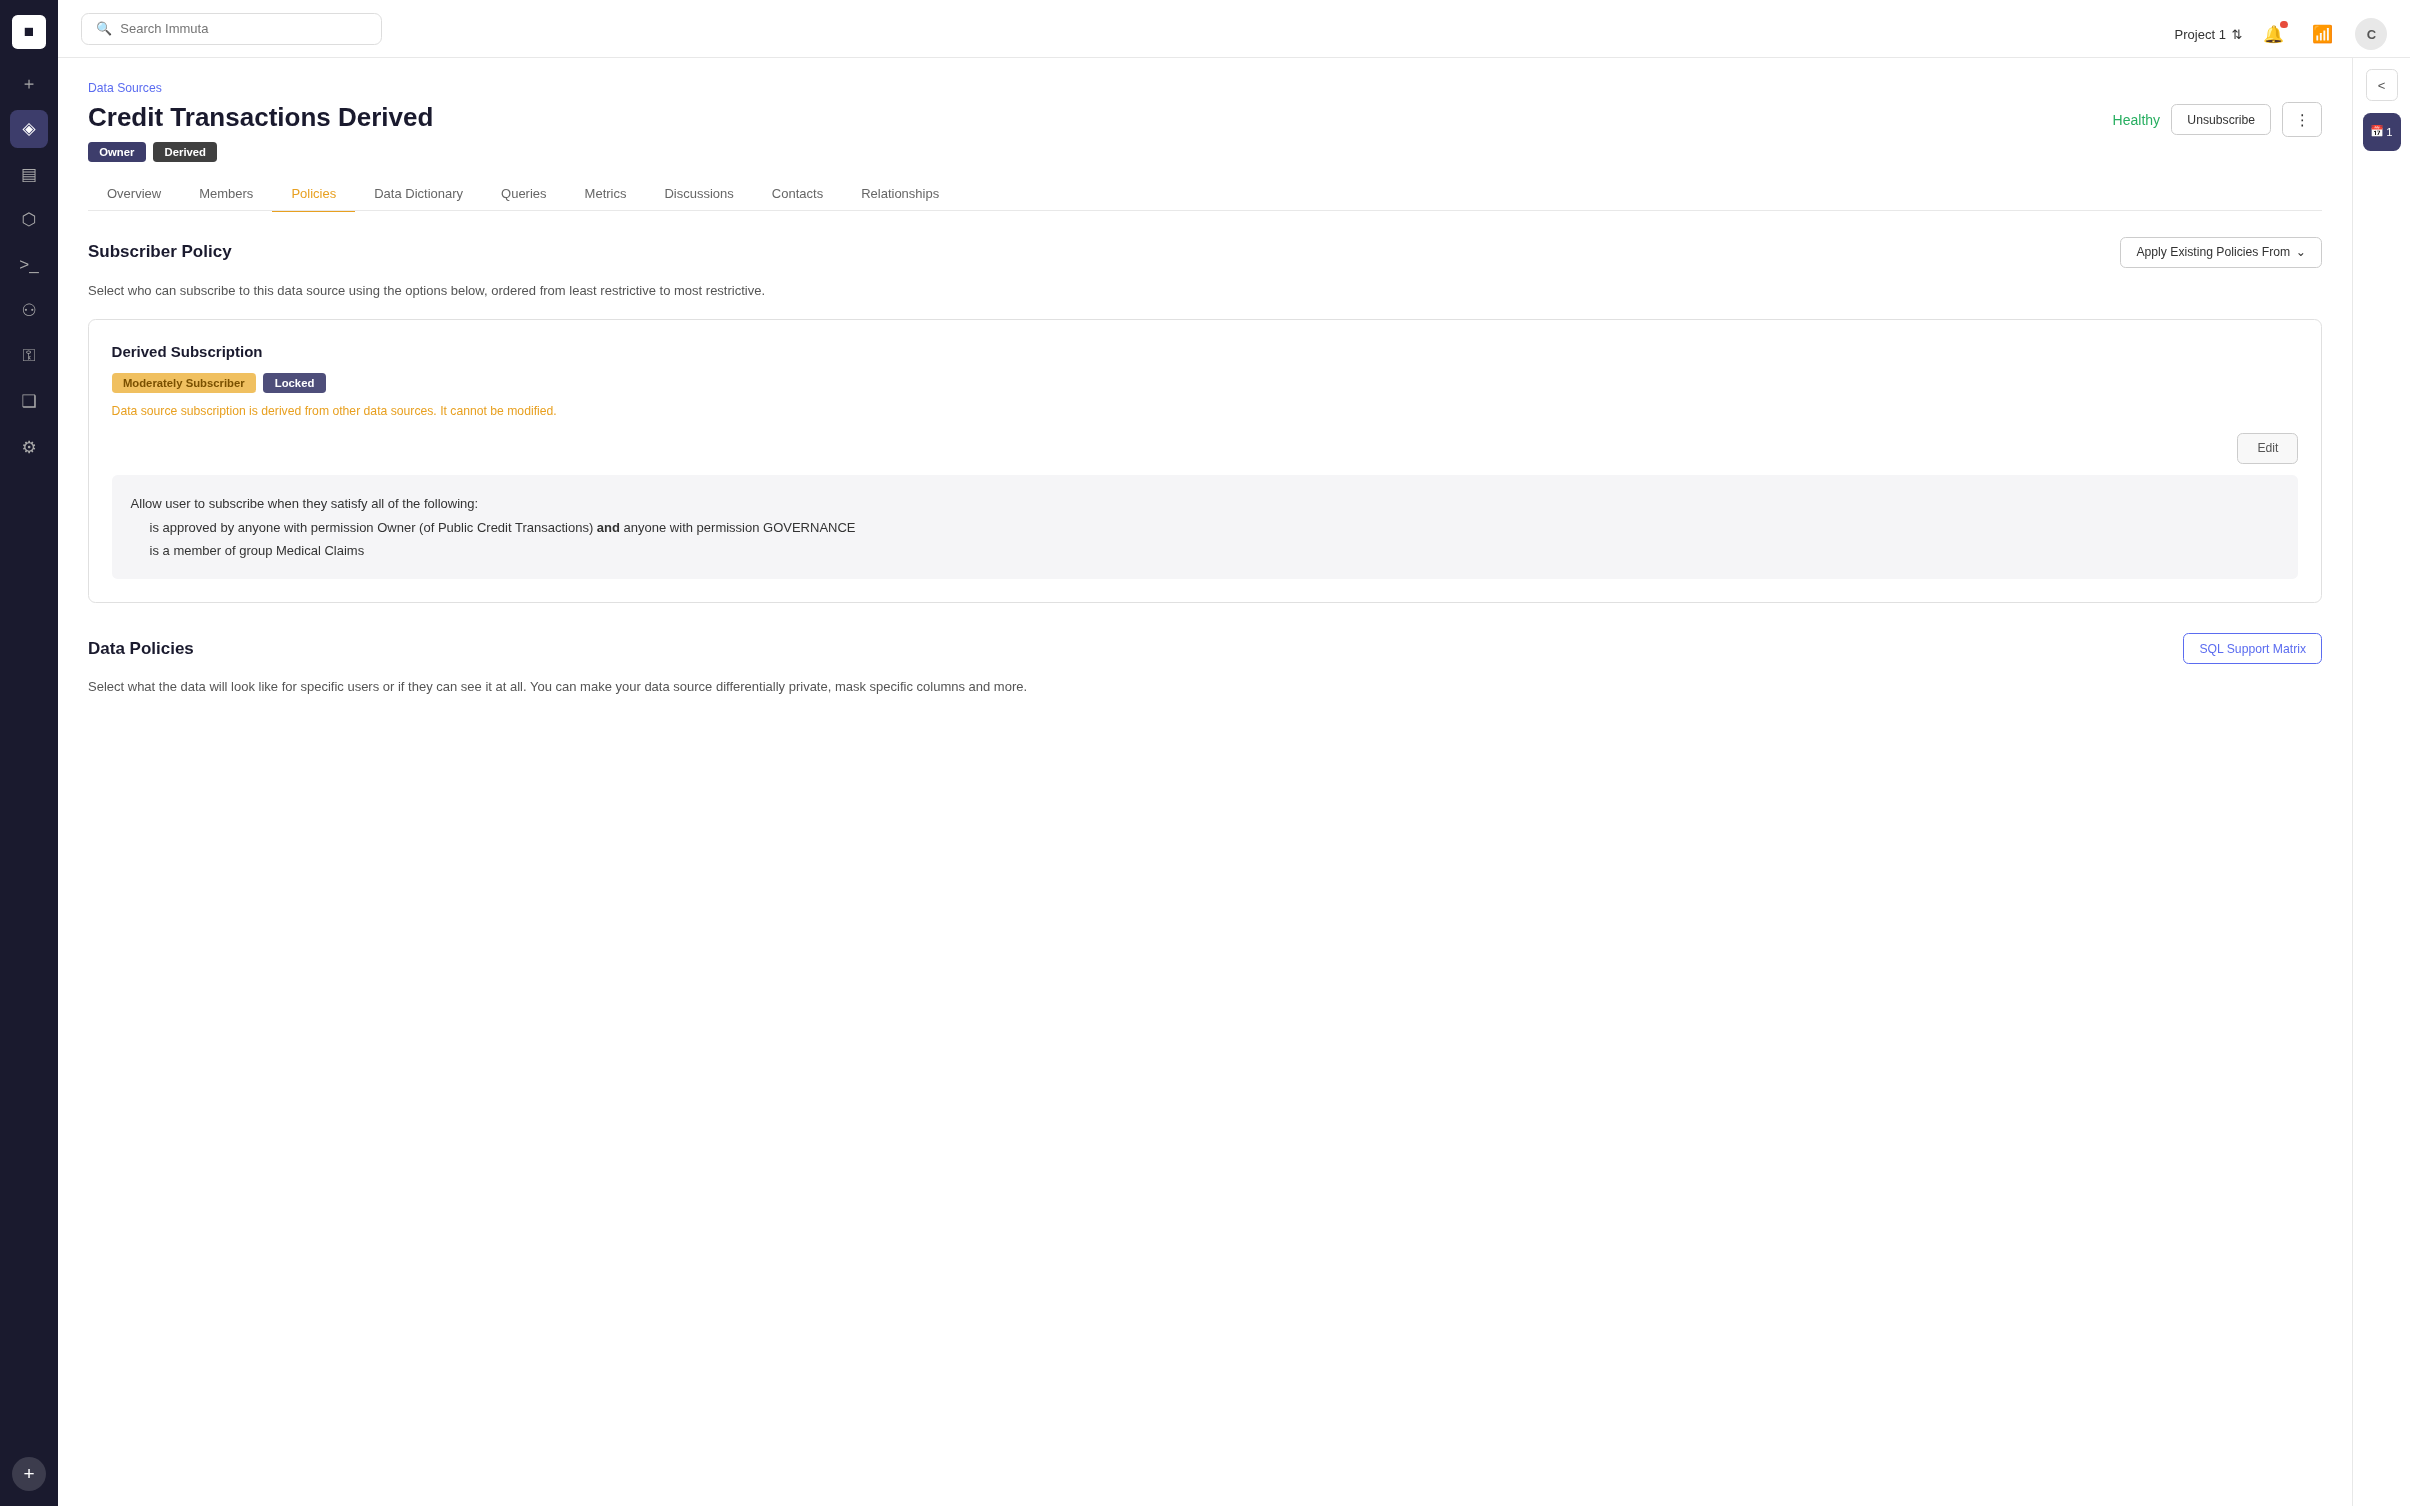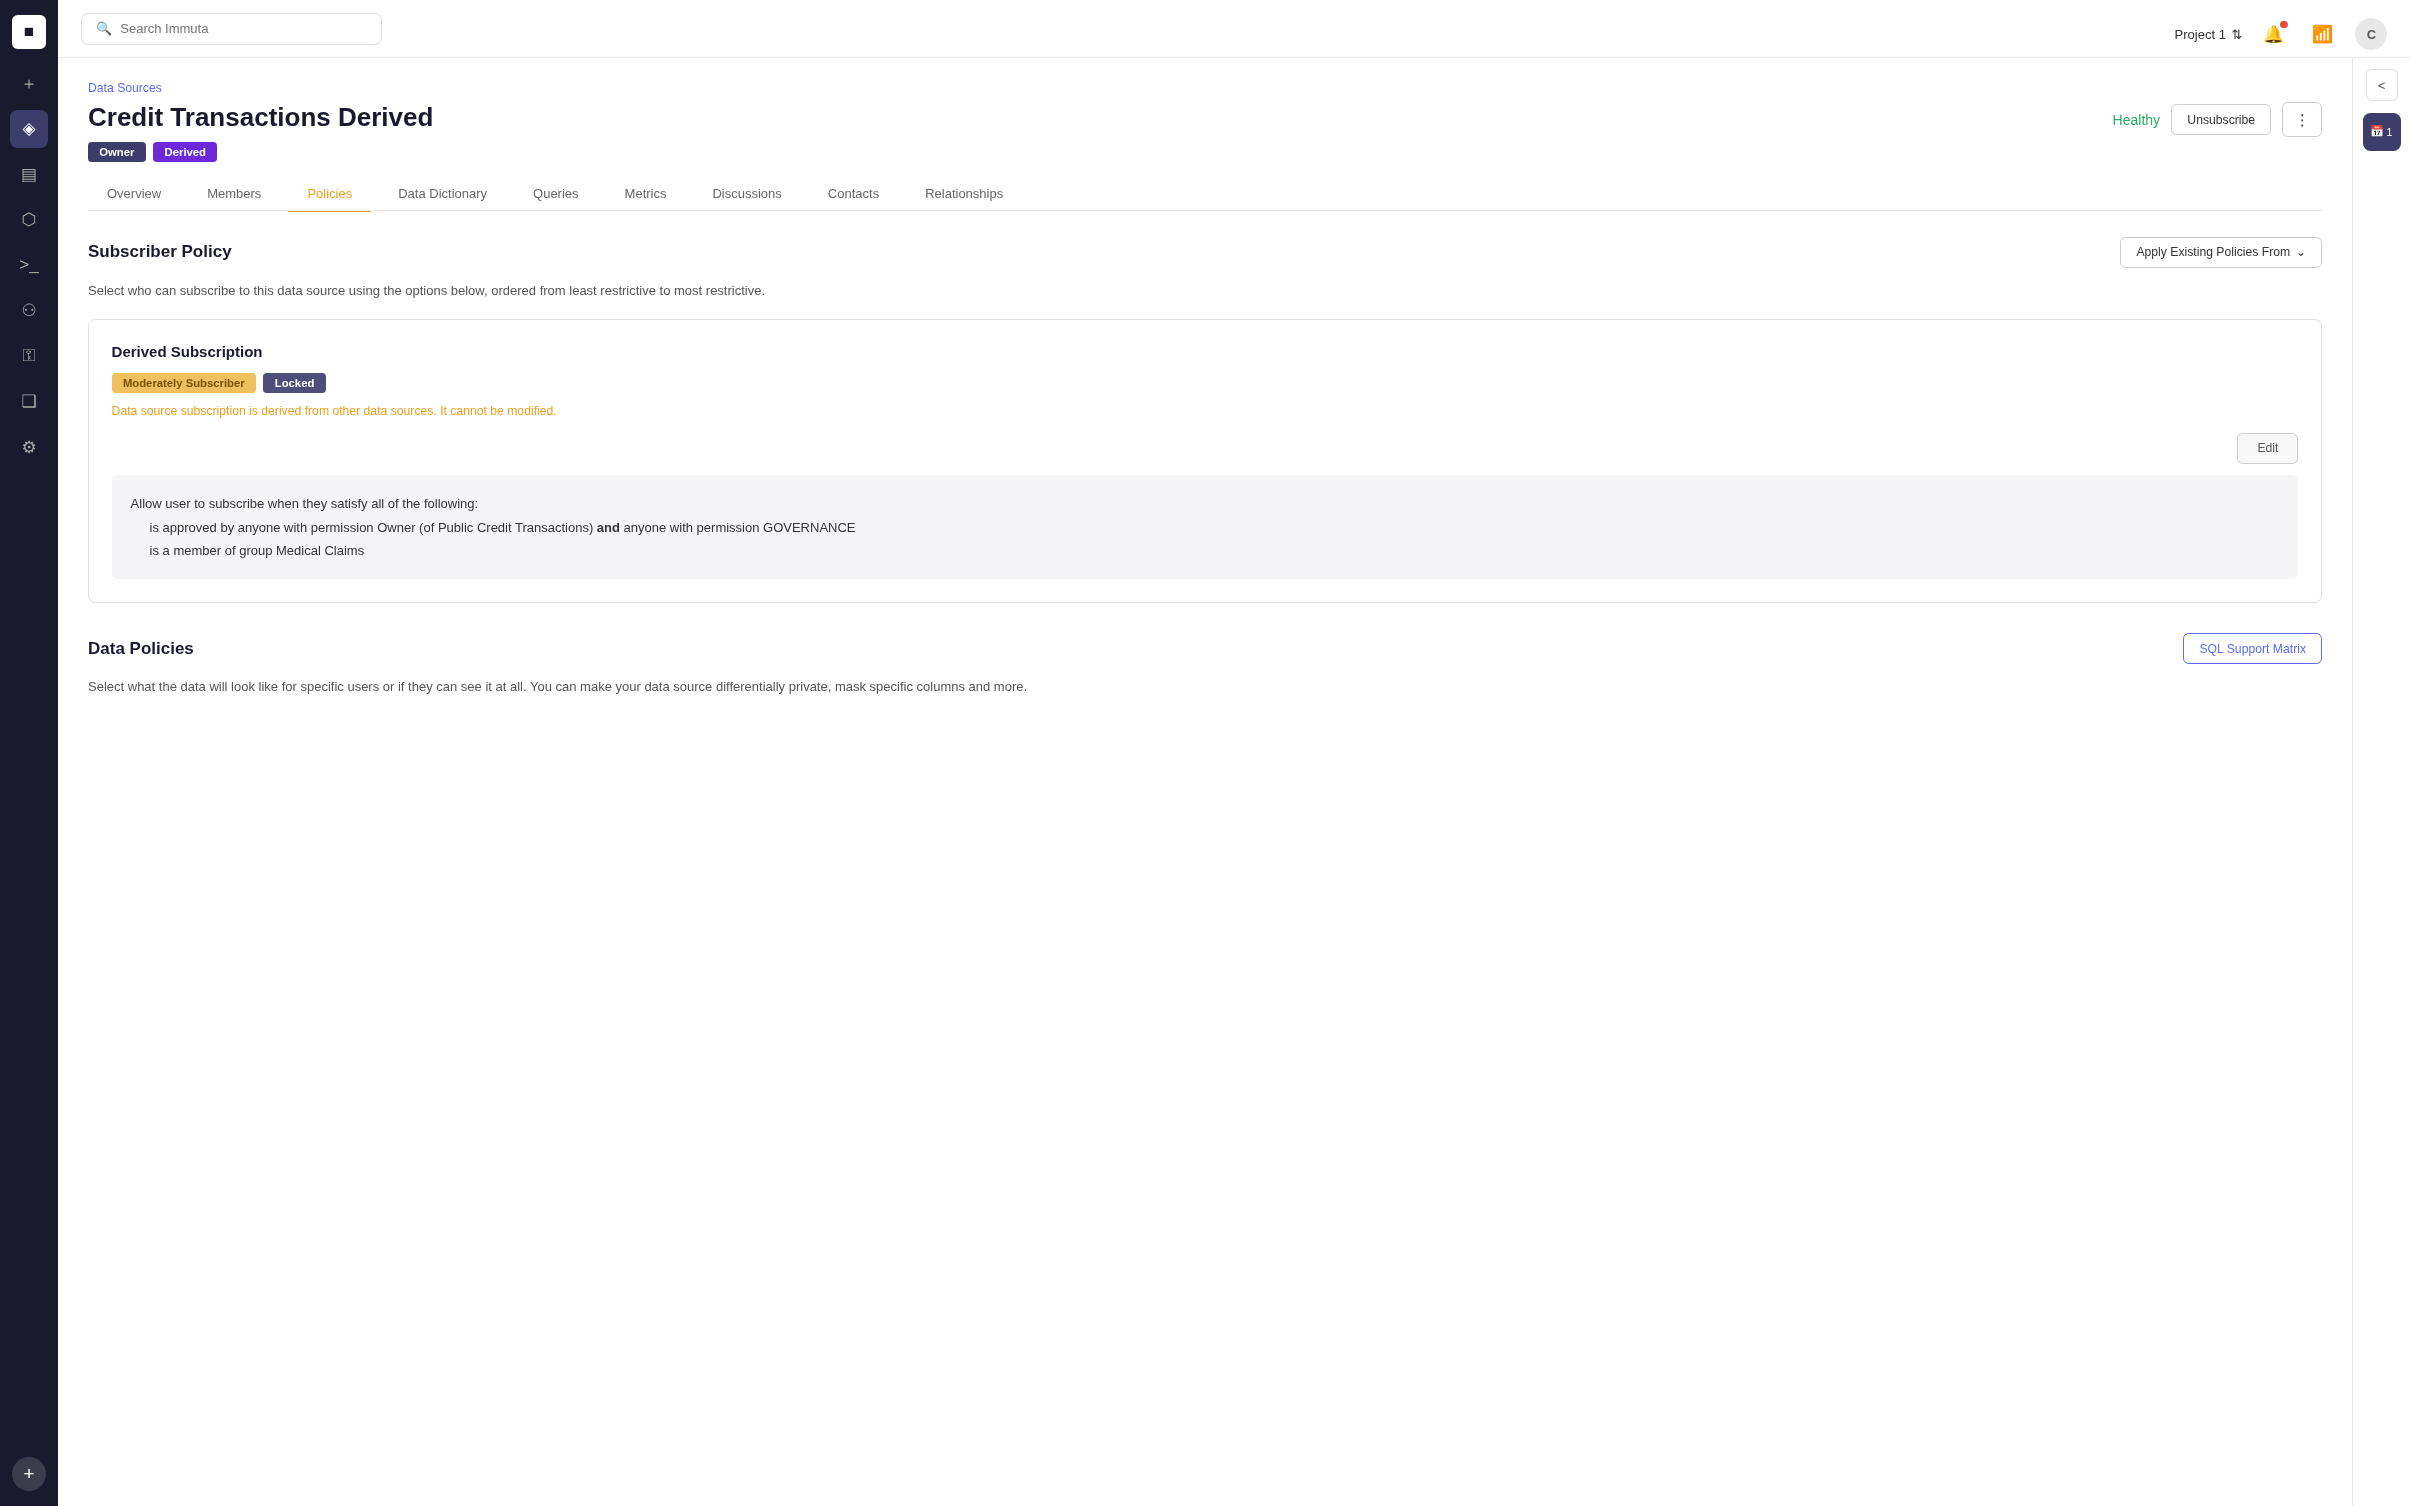--- a/index.html
+++ b/index.html
@@ -181,21 +181,21 @@
       margin-bottom: 9.4px;
     }
     .tag-badges { display: flex; gap: 7.5px; }
     .badge {
       padding: 3.8px 11.3px;
       border-radius: 3.8px;
       font-size: 11.3px;
       font-weight: 600;
     }
     .badge-owner { background: #3d3d6b; color: white; }
-    .badge-derived { background: #6d28d9; color: white; }
+    .badge-derived { background: #404040; color: white; }
 
     .page-header-actions {
       display: flex;
       align-items: center;
       gap: 11.3px;
     }
     .status-healthy {
       color: #27ae60;
       font-size: 14px;
       font-weight: 500;
@@ -217,21 +217,21 @@
       cursor: pointer;
       font-size: 15px;
       color: #333;
     }
 
     
     .tabs {
       display: flex;
       border-bottom: 1.9px solid #e8e8e8;
       margin-bottom: 26px;
-      gap: 8px;
+      gap: 0;
     }
     .tab {
       padding: 9.4px 19px;
       font-size: 13px;
       color: #666;
       cursor: pointer;
       border-bottom: 1.9px solid transparent;
       margin-bottom: -1.9px;
       white-space: nowrap;
     }

